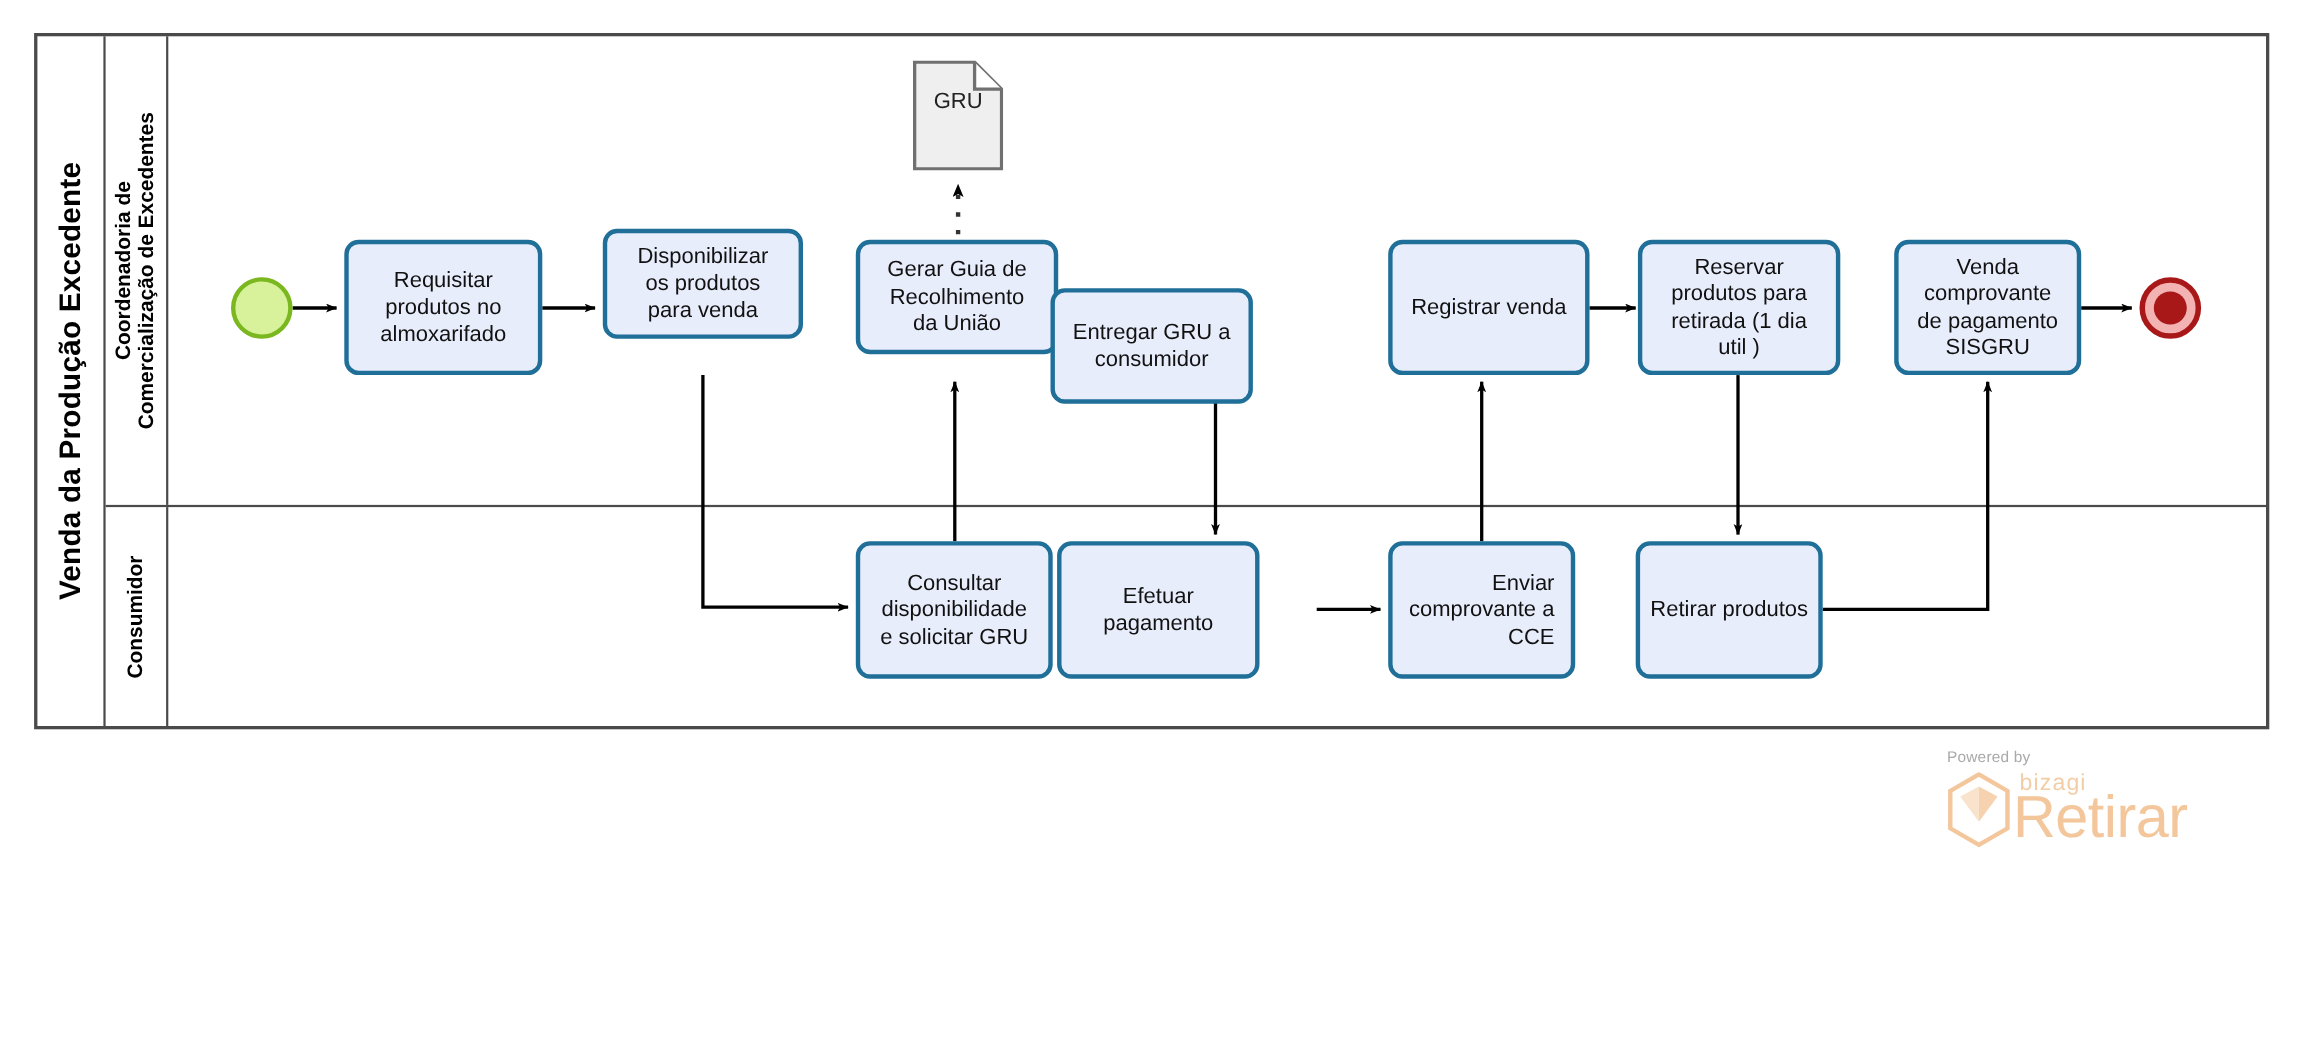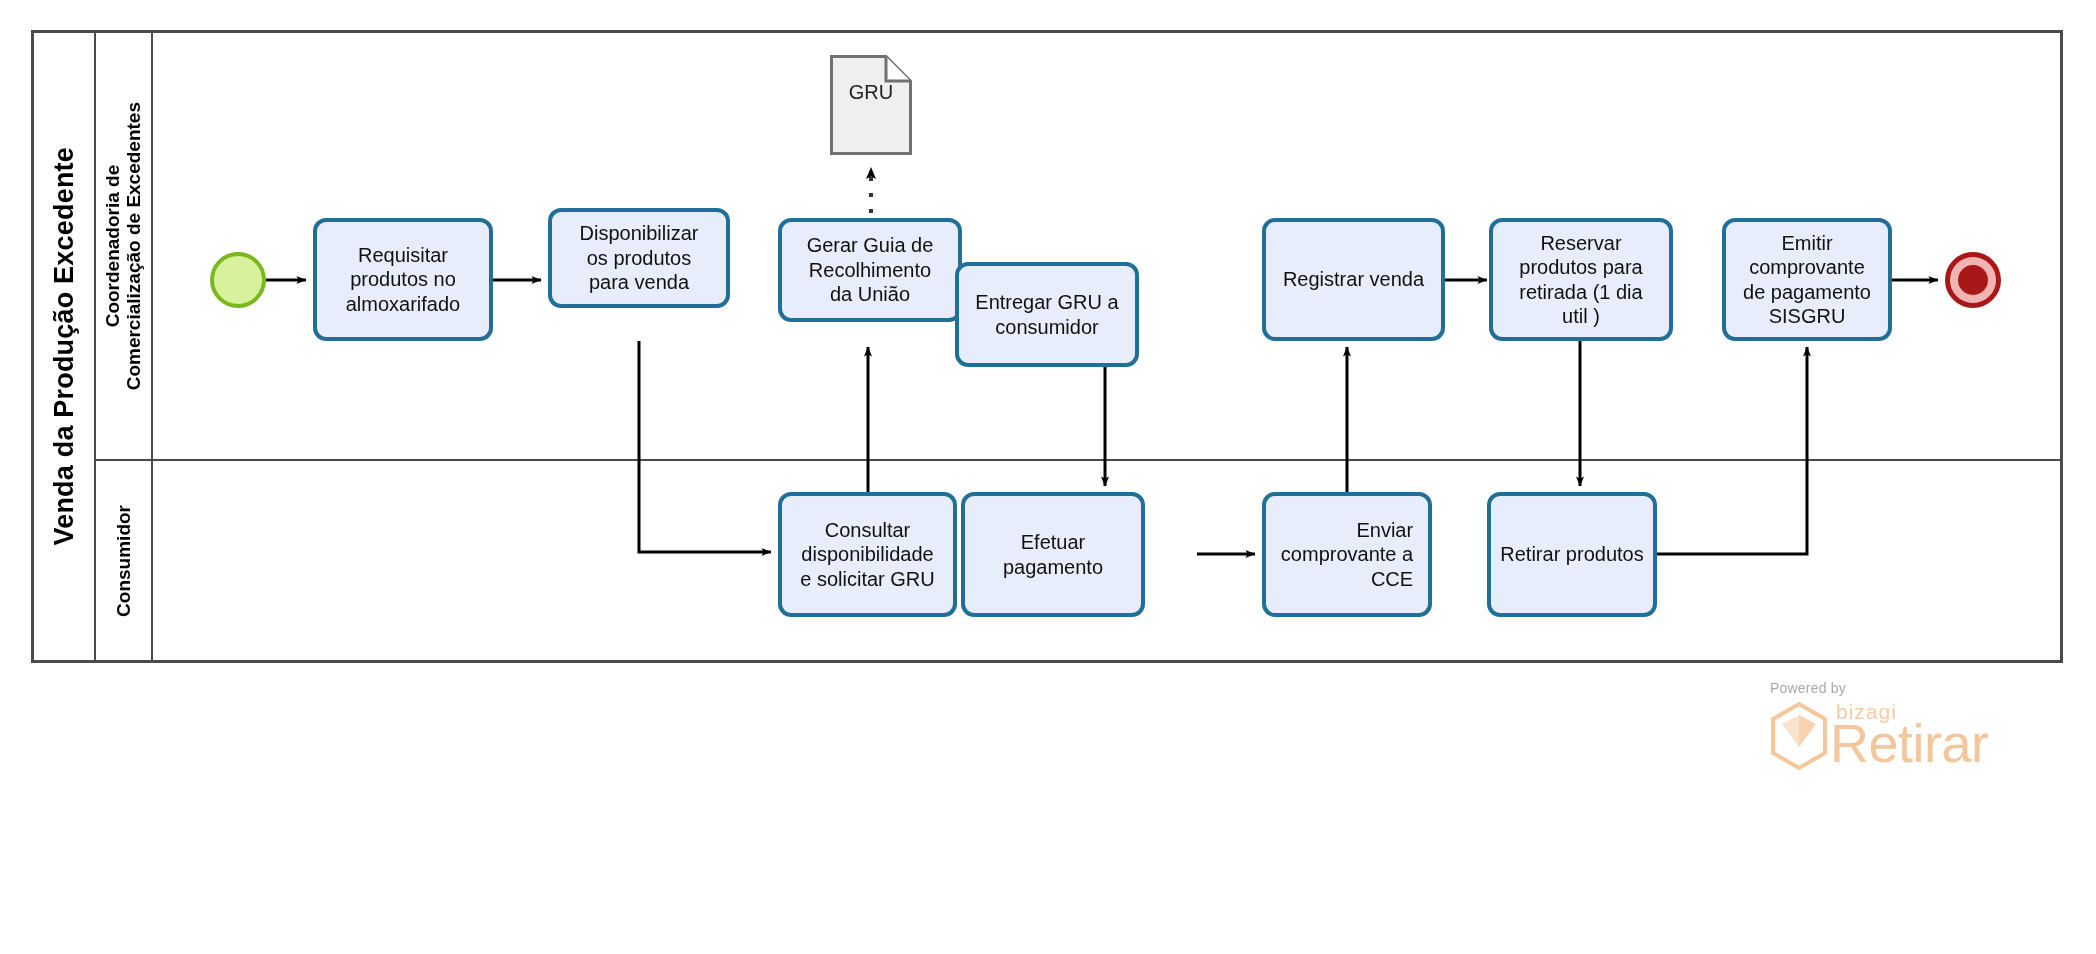--- a/index.html
+++ b/index.html
@@ -293,21 +293,21 @@
   <div class="task" style="left:955px; top:218px; width:184px; height:105px;margin-top:44px;">Entregar GRU a
 consumidor</div>
 
   <div class="task" style="left:1262px; top:218px; width:183px; height:123px;">Registrar venda</div>
 
   <div class="task" style="left:1489px; top:218px; width:184px; height:123px;">Reservar
 produtos para
 retirada (1 dia
 util )</div>
 
-  <div class="task" style="left:1722px; top:218px; width:170px; height:123px;">Emitir
+  <div class="task" style="left:1722px; top:218px; width:170px; height:123px;">Venda
 comprovante
 de pagamento
 SISGRU</div>
 
   <div class="task" style="left:778px; top:492px; width:179px; height:125px;">Consultar
 disponibilidade
 e solicitar GRU</div>
 
   <div class="task" style="left:961px; top:492px; width:184px; height:125px;">Efetuar
 pagamento</div>

